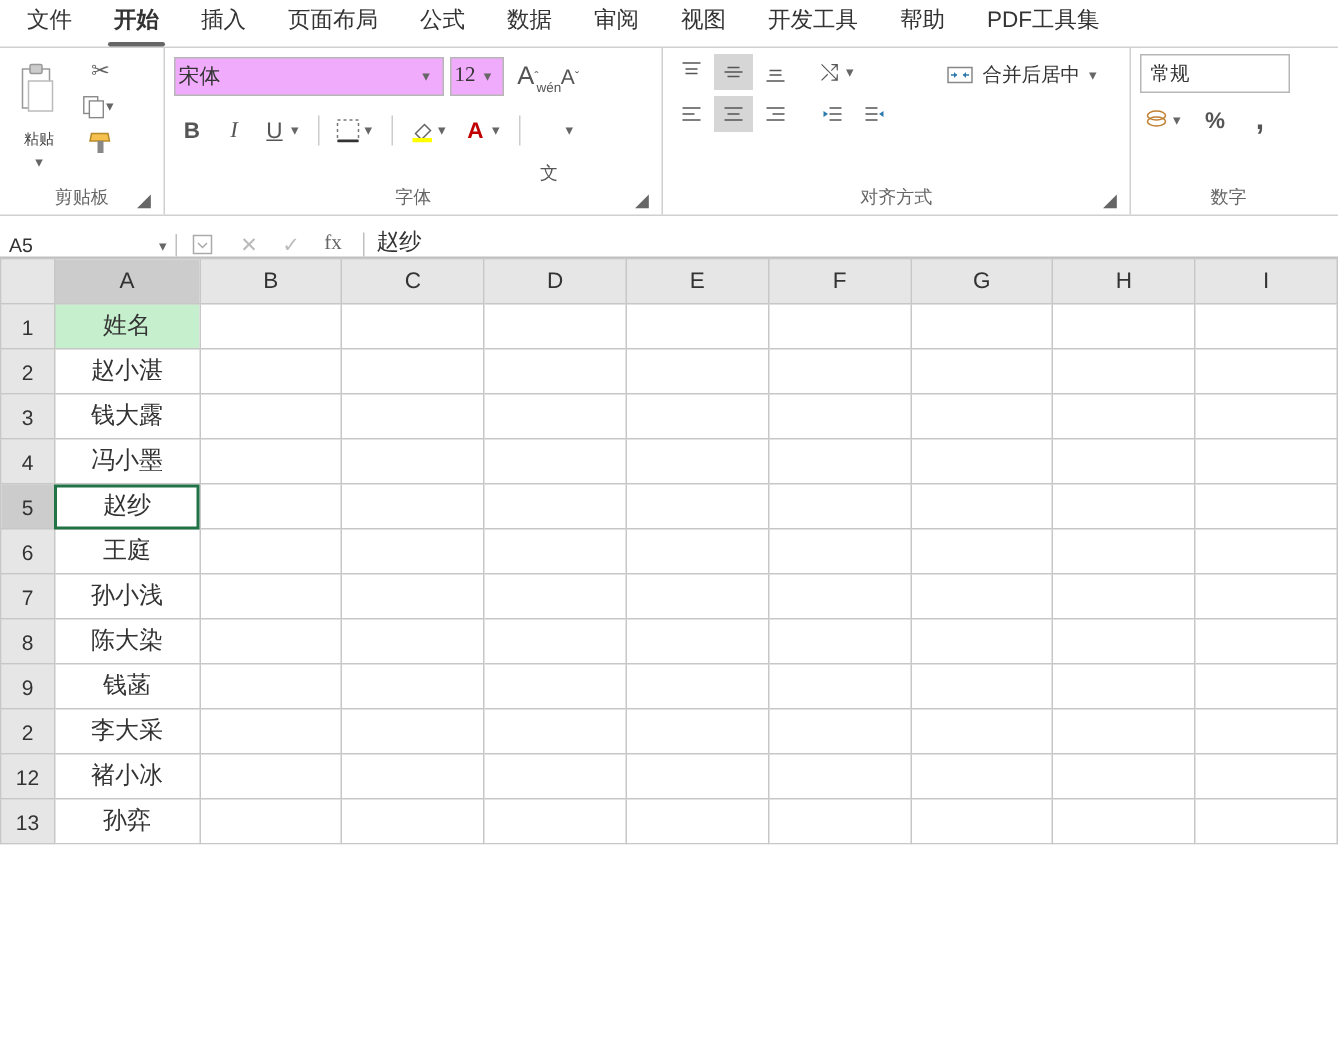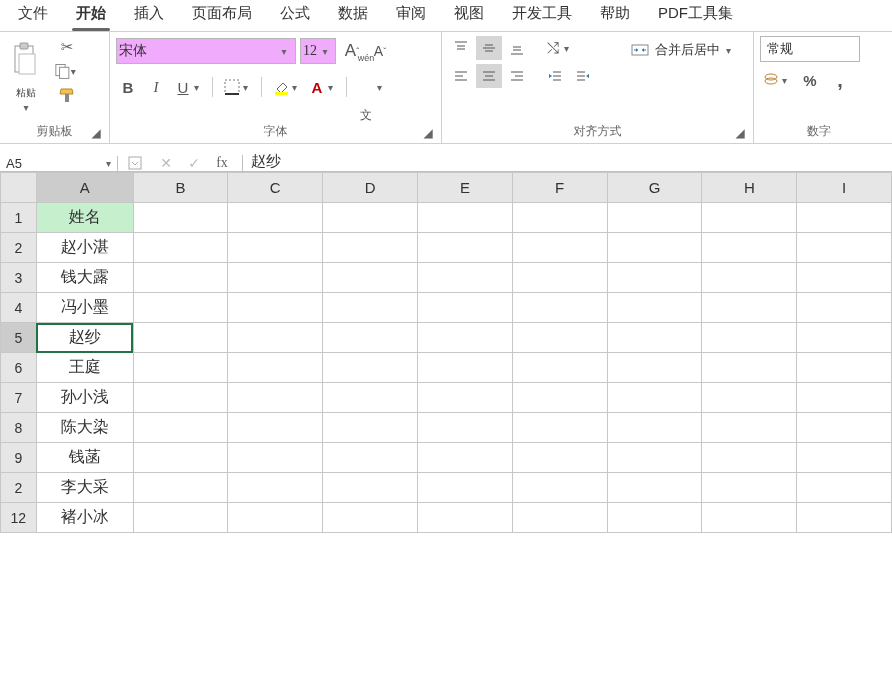--- a/index.html
+++ b/index.html
@@ -471,14 +471,26 @@
         <td class="cell-center">褚小冰</td>
         <td></td>
         <td></td>
         <td></td>
         <td></td>
         <td></td>
         <td></td>
         <td></td>
         <td></td>
       </tr>
+      <tr>
+        <td class="rowhdr">13</td>
+        <td class="cell-center">孙弈</td>
+        <td></td>
+        <td></td>
+        <td></td>
+        <td></td>
+        <td></td>
+        <td></td>
+        <td></td>
+        <td></td>
+      </tr>
     </tbody>
 </table>
 
 </body></html>

